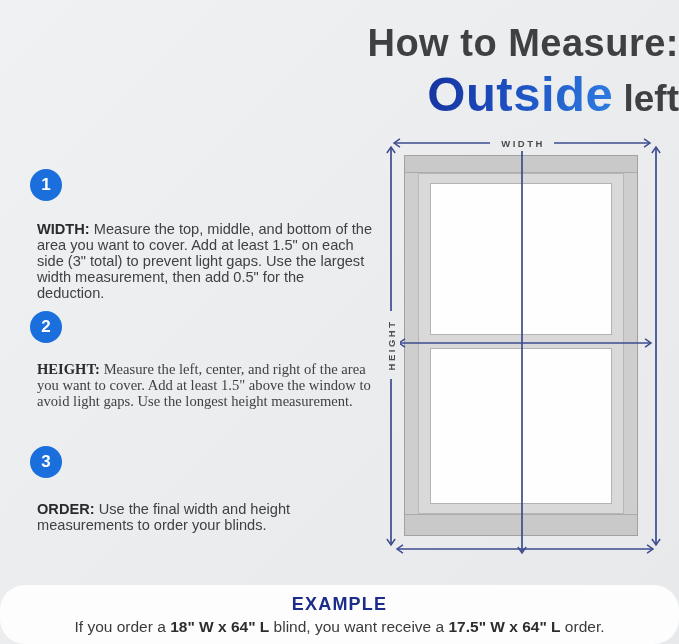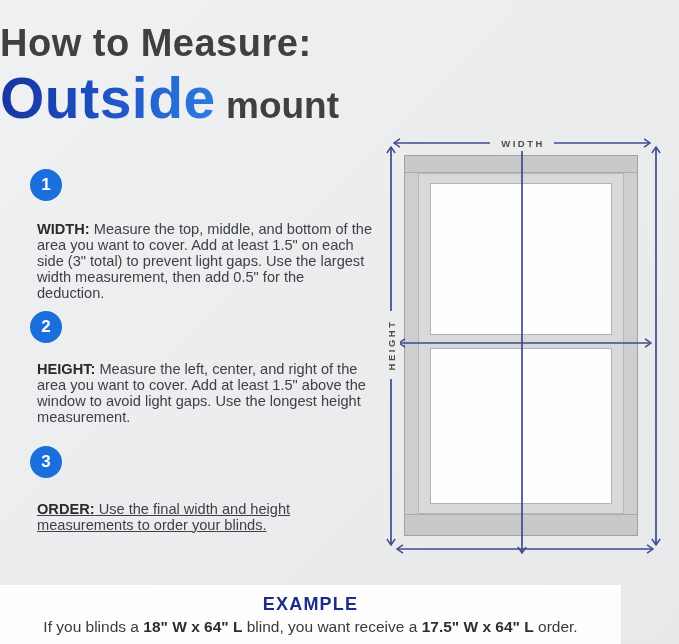--- a/index.html
+++ b/index.html
@@ -2,46 +2,46 @@
 <html><head>
 <meta charset="utf-8">
 <style>
   html,body{margin:0;padding:0;}
   body{
     width:679px;height:644px;position:relative;overflow:hidden;
     font-family:"Liberation Sans","DejaVu Sans",sans-serif;
     background:linear-gradient(135deg,#f0f1f3 0%,#ebecee 55%,#e7e9eb 100%);
   }
   
-  .title-wrap{position:absolute;top:22px;left:0;width:679px;text-align:left;line-height:1.12;}
+  .title-wrap{position:absolute;top:22px;left:0;width:679px;text-align:right;line-height:1.12;}
   .title-line1{font-size:38px;font-weight:700;color:#3e4042;letter-spacing:.5px;}
   .title-line2{margin-top:2px;font-size:37px;font-weight:700;color:#3e4042;}
-  .title-highlight{font-size:57px;font-weight:800;color:#1d4fc0;letter-spacing:.5px;}
+  .title-highlight{font-size:49px;font-weight:800;color:#1d4fc0;letter-spacing:.5px;}
   @supports (-webkit-background-clip:text){
     .title-highlight{
       background:linear-gradient(100deg,#16339e 0%,#1d4fc0 45%,#2e7de2 100%);
       -webkit-background-clip:text;background-clip:text;color:transparent;
     }
   }
   
   .step-badge{
     position:absolute;width:32px;height:32px;border-radius:50%;
     background:#1b6fdd;color:#ffffff;font-weight:700;font-size:17px;
     display:flex;align-items:center;justify-content:center;
   }
   .step-text{
     position:absolute;left:37px;font-size:14.6px;line-height:16px;color:#3f4144;
   }
   .step-label{font-weight:700;color:#2a2b2d;}
   #badge1{left:30px;top:169px;}
   #badge2{left:30px;top:311px;}
   #badge3{left:30px;top:446px;}
   #text1{top:206px;width:338px;}
-  #text2{top:346px;width:346px;}
-  #text3{top:486px;width:320px;text-decoration:underline;}
+  #text2{top:346px;width:346px;font-family:Liberation Serif, serif;}
+  #text3{top:486px;width:320px;}
   
   .diagram{position:absolute;left:380px;top:128px;width:292px;height:445px;}
   .win-outer{
     position:absolute;left:24px;top:27px;width:234px;height:381px;
     background:#cecece;border:1px solid #a2a2a2;box-sizing:border-box;
   }
   .win-topband{position:absolute;left:0;top:0;right:0;height:16px;background:#c9c9c9;border-bottom:1px solid #ababab;}
   .win-botband{position:absolute;left:0;bottom:0;right:0;height:20px;background:#c9c9c9;border-top:1px solid #ababab;}
   .win-sash{
     position:absolute;left:13px;top:17px;right:13px;bottom:21px;
@@ -50,33 +50,34 @@
   .win-pane{position:absolute;left:11px;right:11px;background:#fefefe;border:1px solid #b3b3b3;}
   .pane-top{top:9px;height:150px;}
   .pane-bottom{top:174px;bottom:9px;}
   .arrow-layer{position:absolute;left:0;top:0;width:292px;height:445px;}
   .dim-label{
     font-family:"Liberation Sans","DejaVu Sans",sans-serif;
     font-size:9.5px;font-weight:700;letter-spacing:2.5px;fill:#4b4c4e;
   }
   
   .footer{
-    position:absolute;left:0;top:585px;width:621px;height:59px;background:#fdfdfd;
+    position:absolute;left:0;top:585px;width:679px;height:59px;background:#fdfdfd;
     text-align:center;
+    border-radius:25px;
   }
   .example-heading{margin-top:9px;font-size:18px;font-weight:800;letter-spacing:1.2px;color:#1b2c8a;}
   .example-line{margin-top:3px;font-size:15.5px;color:#3a3b3d;}
   .example-bold{font-weight:700;color:#2c2d2f;}
 </style>
 </head>
 <body>
 
 <div class="title-wrap">
   <div class="title-line1">How to Measure:</div>
-  <div class="title-line2"><span class="title-highlight">Outside</span><span> mount</span></div>
+  <div class="title-line2"><span class="title-highlight">Outside</span><span> left</span></div>
 </div>
 
 <div id="badge1" class="step-badge">
     <span>1</span>
   </div>
 <p id="text1" class="step-text"><span class="step-label">WIDTH:</span><span> Measure the top, middle, and bottom of the area you want to cover. Add at least 1.5" on each side (3" total) to prevent light gaps. Use the largest width measurement, then add 0.5" for the deduction.</span></p>
 
 <div id="badge2" class="step-badge">
     <span>2</span>
   </div>
@@ -113,14 +114,14 @@
     </g>
     <rect x="110" y="7" width="64" height="16" fill="#ebecee"></rect>
     <text class="dim-label" x="143" y="19" text-anchor="middle">WIDTH</text>
     <rect x="2" y="183" width="18" height="68" fill="#ebecee"></rect>
     <text class="dim-label" x="0" y="0" text-anchor="middle" transform="translate(15,217) rotate(-90)">HEIGHT</text>
   </svg>
 </div>
 
 <div class="footer">
   <div class="example-heading">EXAMPLE</div>
-  <div class="example-line"><span>If you blinds a </span><span class="example-bold">18" W x 64" L</span><span> blind, you want receive a </span><span class="example-bold">17.5" W x 64" L</span><span> order.</span></div>
+  <div class="example-line"><span>If you order a </span><span class="example-bold">18" W x 64" L</span><span> blind, you want receive a </span><span class="example-bold">17.5" W x 64" L</span><span> order.</span></div>
 </div>
 
 </body></html>

